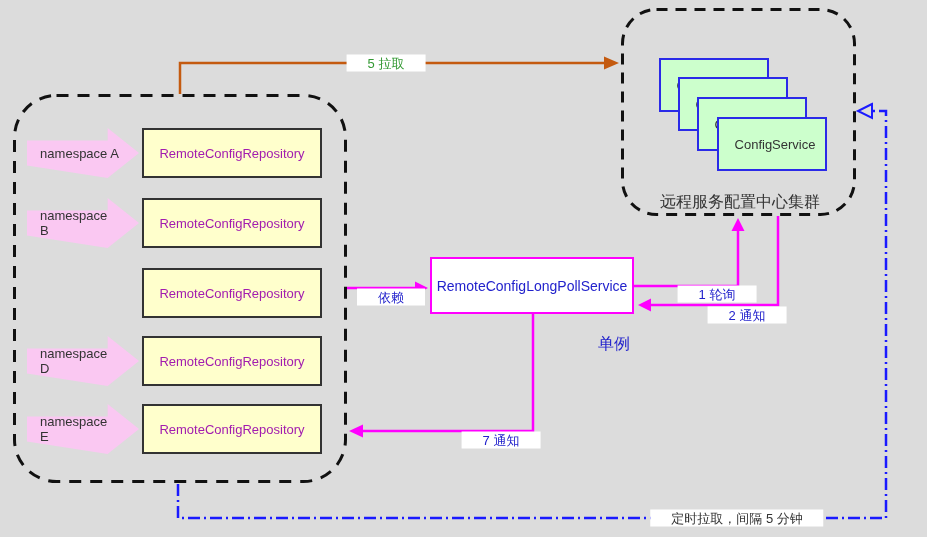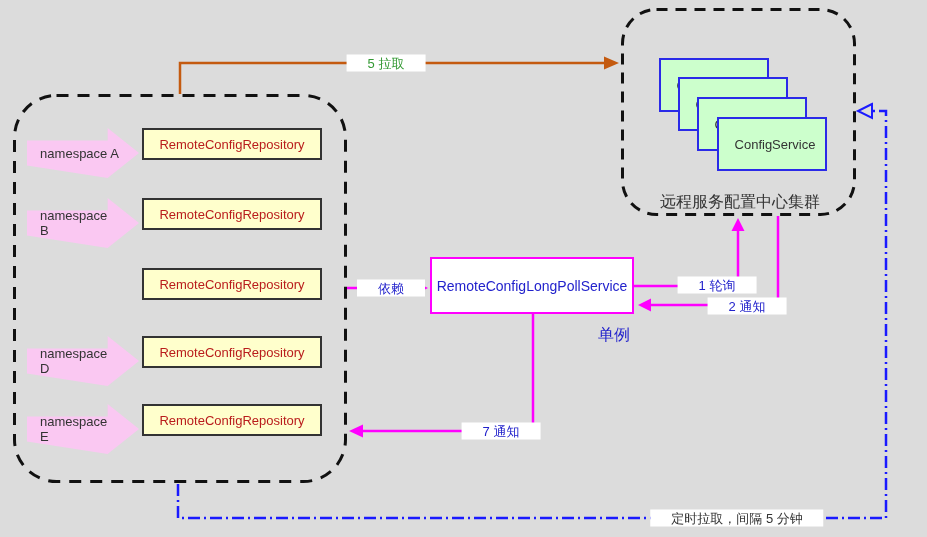--- a/index.html
+++ b/index.html
@@ -1,30 +1,30 @@
 <!DOCTYPE html>
 <html><head>
 <meta charset="utf-8">
 <style>
   html,body{margin:0;padding:0;}
   body{font-family:"Liberation Sans","DejaVu Sans",sans-serif;}
   #canvas{position:relative;width:927px;height:537px;background:#DCDCDC;overflow:hidden;}
   #wires{position:absolute;left:0;top:0;width:927px;height:537px;}
   .box{position:absolute;box-sizing:border-box;display:flex;align-items:center;justify-content:center;}
-  .repo-box{left:142px;width:180px;height:32px;background:#FFFFCC;border:2px solid #333;color:#b91c1c;font-size:13px;}
+  .repo-box{left:142px;width:180px;height:50px;background:#FFFFCC;border:2px solid #333;color:#a21caf;font-size:13px;}
   .ns-arrow{left:27px;width:112px;height:50px;background:#FAC8F2;
     clip-path:polygon(0 25%,72% 25%,72% 0,100% 50%,72% 100%,0 75%);
     color:#333;font-size:13px;padding-right:20px;padding-left:13px;}
   .svc-box{left:430px;top:257px;width:204px;height:57px;background:#FFF;border:2px solid #FF00FF;
     color:#2222CC;font-size:14px;text-align:right;}
   .cfg-box{width:110px;height:54px;background:#CCFFCC;border:2px solid #2A2AE8;color:#333;font-size:13px;padding-left:6px;}
   .edge-label{position:absolute;transform:translate(-50%,-50%);background:#FFF;padding:1px 21px;
     font-size:13px;white-space:nowrap;line-height:15px;}
   .caption{position:absolute;transform:translate(-50%,-50%);font-size:16px;white-space:nowrap;}
-  .blue-t{color:#2222CC;} .green-t{color:#339933;} .dark-t{color:#333;}
+  .blue-t{color:#2222CC;margin-top:9px;} .green-t{color:#339933;} .dark-t{color:#333;}
 </style>
 </head>
 <body>
 
 <div id="canvas">
 
   <svg id="wires" xmlns="http://www.w3.org/2000/svg">
 
     <rect x="14.5" y="95.5" width="331" height="386" rx="42" fill="none" stroke="#111" stroke-width="3" stroke-dasharray="12 9"></rect>
     <rect x="622.5" y="9.5" width="232" height="205" rx="34" fill="none" stroke="#111" stroke-width="3" stroke-dasharray="11 8"></rect>

